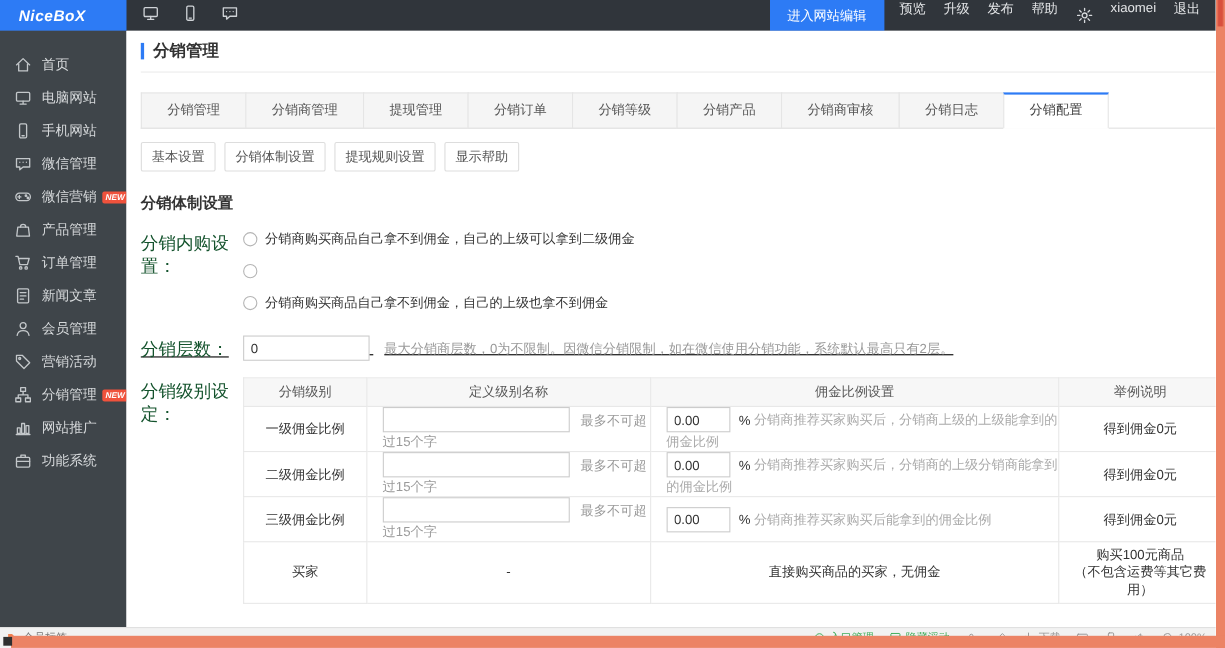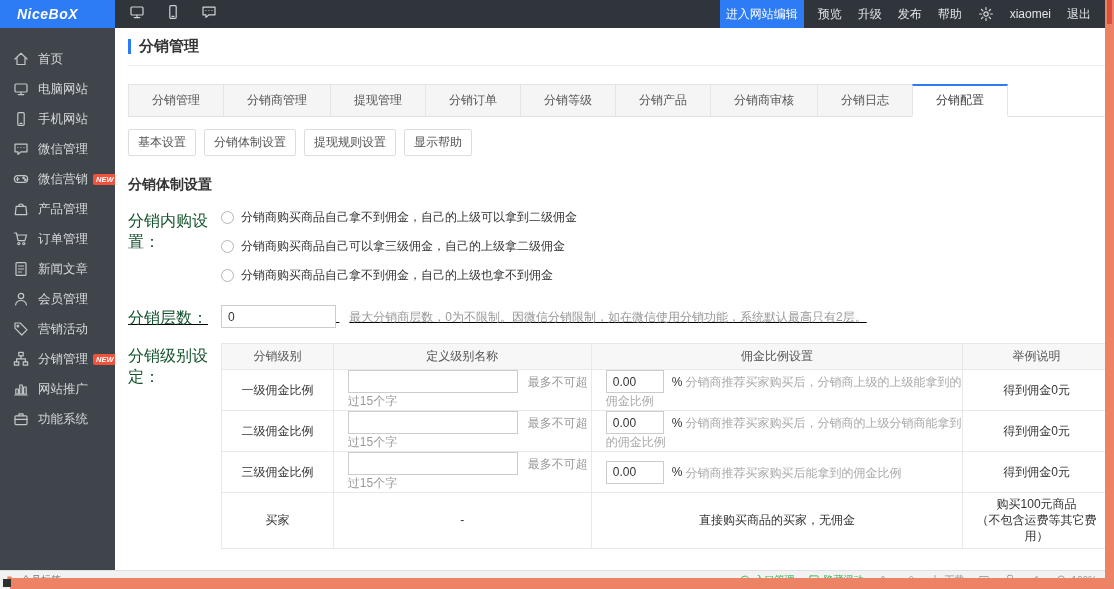--- a/index.html
+++ b/index.html
@@ -8,22 +8,22 @@
   .app { position:relative; width:1105px; height:589px; background:#fff; }
 
   
   .topbar { height:28px; background:#30353b; display:flex; align-items:stretch; color:#e8eaec; }
   .brand { width:115px; background:#2d7bf5; display:flex; align-items:center; padding-left:9px; flex:none; }
   .grid-ic { color:#fff; display:flex; margin-right:8px; }
   .logo { color:#fff; font-weight:bold; font-style:italic; font-size:14px; letter-spacing:.5px; }
   .devices { display:flex; align-items:center; gap:20px; padding-left:14px; color:#cfd3d7; }
   .dev { display:flex; cursor:pointer; }
   .top-right { margin-left:auto; display:flex; align-items:stretch; }
-  .edit-btn { background:#2d7bf5; color:#fff; font-size:12px; padding:0 6px; display:flex; align-items:center; cursor:pointer; }
-  .top-links { display:flex; align-items:center; gap:16px; padding:0 14px; font-size:12px; color:#e2e4e6; }
+  .edit-btn { background:#2d7bf5; color:#fff; font-size:12px; padding:0 16px; display:flex; align-items:center; cursor:pointer; }
+  .top-links { display:flex; gap:16px; padding:0 14px; font-size:12px; color:#e2e4e6; }
   .top-link { cursor:pointer; }
   .gear-wrap { display:flex; align-items:center; color:#d6d9dc; }
   .username { font-size:12px; }
   
   .mainrow { display:flex; height:547px; }
   .sidebar { width:115px; background:#3f454a; flex:none; padding-top:16px; overflow:hidden; }
   .side-item { height:30px; display:flex; align-items:center; padding-left:13px; color:#d6d9db; font-size:12.5px; cursor:pointer; white-space:nowrap; }
   .side-item .ic { display:flex; margin-right:9px; color:#c3c7ca; flex:none; }
   .badge-new { background:#f0523c; color:#fff; font-size:7.5px; font-weight:bold; font-style:italic; border-radius:2px; padding:1px 3px; margin-left:5px; }
 
@@ -295,21 +295,20 @@
 
       <div class="form-row">
         <div class="form-label">分销内购设置：</div>
         <div class="form-field" id="radios-slot">
             <div class="radio-opt">
               <span class="radio-circ"></span>
               <span class="radio-text">分销商购买商品自己拿不到佣金，自己的上级可以拿到二级佣金</span>
             </div>
             <div class="radio-opt">
               <span class="radio-circ"></span>
-              <span class="radio-text">分销商购买商品自己可以拿三级佣金，自己的上级拿二级佣金</span>
             </div>
             <div class="radio-opt">
               <span class="radio-circ"></span>
               <span class="radio-text">分销商购买商品自己拿不到佣金，自己的上级也拿不到佣金</span>
             </div>
           </div>
       </div>
 
       <div class="form-row levels-row">
         <div class="form-label">分销层数：</div>

